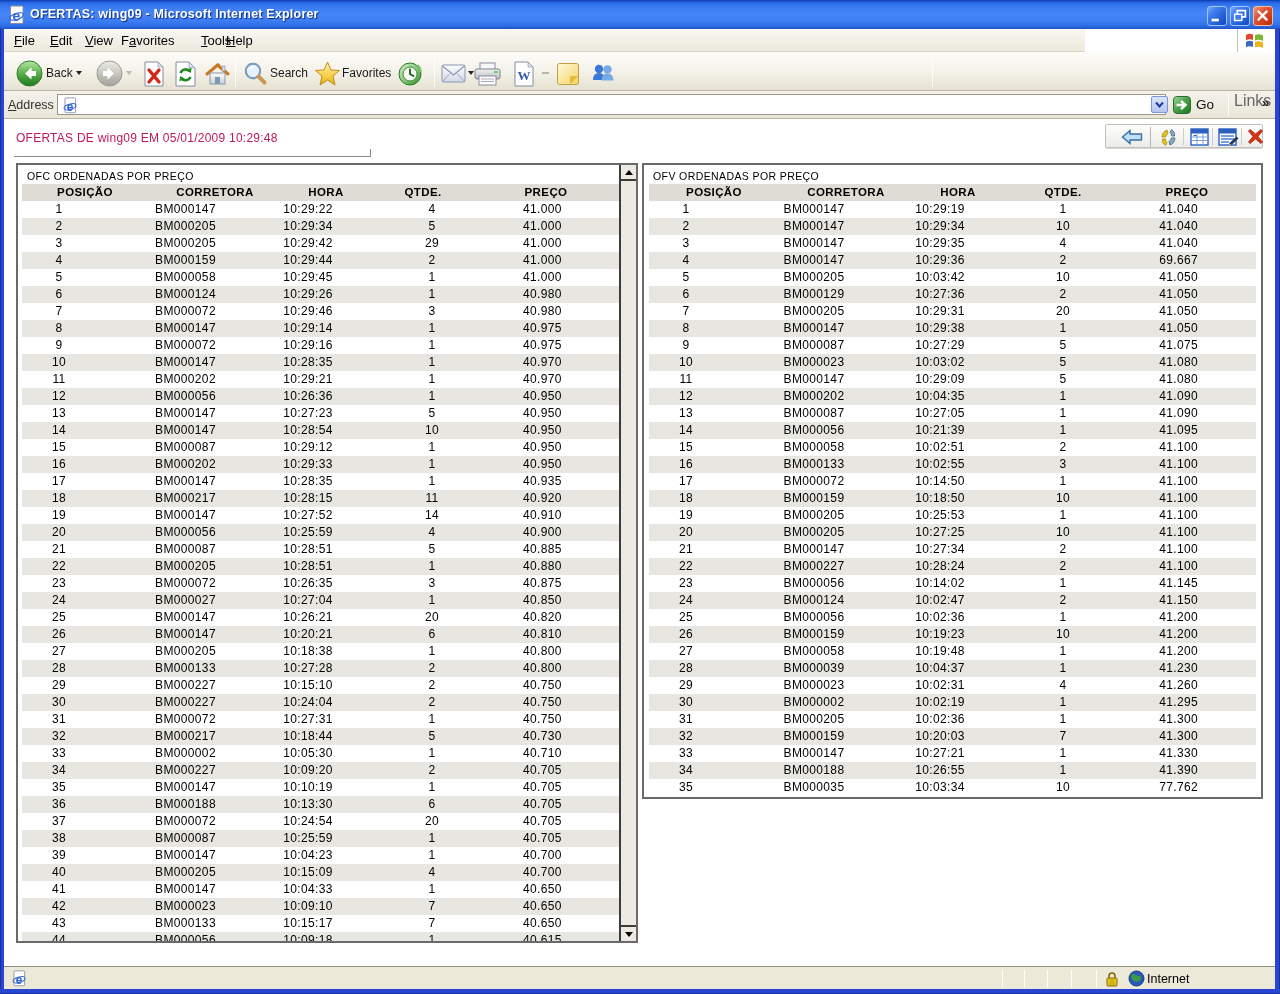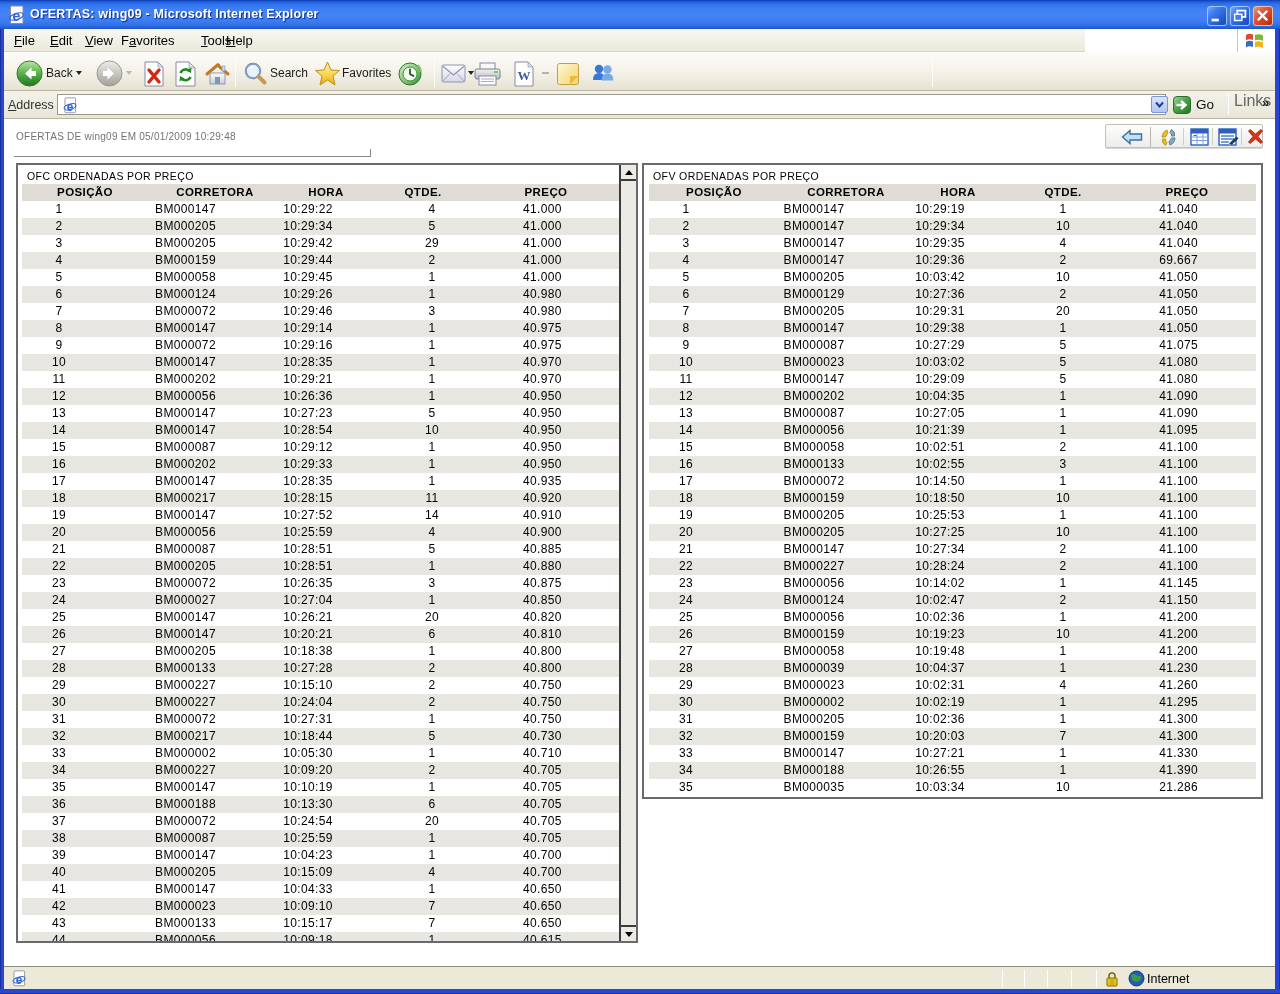--- a/index.html
+++ b/index.html
@@ -28,21 +28,21 @@
 #addrinput{left:53px;top:3px;width:1109px;height:21px;background:#fff;border:1px solid #9a988a}
 #addrtext{left:22px;top:4px;font-size:11px;letter-spacing:0;color:#000;white-space:nowrap}
 #addrdrop{left:1093px;top:1px;width:17px;height:17px;border:1px solid #7a96d8;border-radius:2px;background:linear-gradient(to bottom,#dbe4f8,#b4c6ee)}
 #gobox{left:1169px;top:5px;width:18px;height:18px;border-radius:4px;background:linear-gradient(135deg,#9ed49b,#4ba34b 45%,#1e7a1e);border:1px solid #2e6b2e}
 #golabel{left:1192px;top:6px;font-size:13.5px;color:#111}
 #asep{left:1224px;top:3px;width:1px;height:21px;background:#c6c2ae;border-right:1px solid #fff}
 #linkslabel{left:1230px;top:1px;font-size:16px;color:#666}
 #chev{left:1258px;top:4px;font-size:13px;font-weight:bold;color:#222}
 
 #content{left:4px;top:119px;width:1271px;height:847px;background:#fff}
-#hdrtxt{left:12px;top:12px;font-size:10px;color:#737373;letter-spacing:.25px}
+#hdrtxt{left:12px;top:12px;font-size:12px;color:#be185d;letter-spacing:.25px}
 #hdrline{left:10px;top:30px;width:357px;height:8px;border-bottom:1px solid #8a8a8a;border-right:1px solid #8a8a8a}
 
 #minibar{left:1101px;top:5px;width:158px;height:24px;border:1px solid #c2c0ba;border-radius:2px;background:linear-gradient(to bottom,#fdfdfc,#ececea);box-shadow:0 1px 0 #d8d8d4}
 .msep{position:absolute;top:3px;width:1px;height:17px;background:#cfcdc7}
 
 .panel{position:absolute;border:2px solid #6a6a6a;background:#fff;overflow:hidden}
 #lpanel{left:12px;top:44px;width:622px;height:780px}
 #rpanel{left:638px;top:44px;width:621px;height:636px}
 .ptitle{position:absolute;left:9px;top:5px;font-size:10.5px;letter-spacing:.4px;color:#000;white-space:nowrap}
 .thead{position:absolute;top:19px;height:17px;background:#dedcd5;font-weight:bold;font-size:11.5px;letter-spacing:.4px;display:flex}
@@ -873,21 +873,21 @@
           <span class="c2">BM000188</span>
           <span class="c3">10:26:55</span>
           <span class="c4">1</span>
           <span class="c5">41.390</span>
         </div>
 <div class="r">
           <span class="c1">35</span>
           <span class="c2">BM000035</span>
           <span class="c3">10:03:34</span>
           <span class="c4">10</span>
-          <span class="c5">21.286</span>
+          <span class="c5">77.762</span>
         </div>
 </div>
 </div>
 </div>
 <div class="abs" id="statusbar">
 <svg class="abs" style="left:7px;top:3px" width="17" height="17" viewBox="0 0 20 20">
       <rect x="3.5" y="1" width="12.5" height="17.5" rx="1" fill="#fdfdfd" stroke="#8a8aa0"></rect>
       <text x="9.5" y="16" font-size="14" font-weight="bold" text-anchor="middle" fill="#2e64d8" font-family="Liberation Sans">e</text>
       <ellipse cx="9.5" cy="11.5" rx="7.3" ry="3.1" fill="none" stroke="#2e64d8" stroke-width="1.1" transform="rotate(-18 9.5 11.5)"></ellipse>
     </svg>

